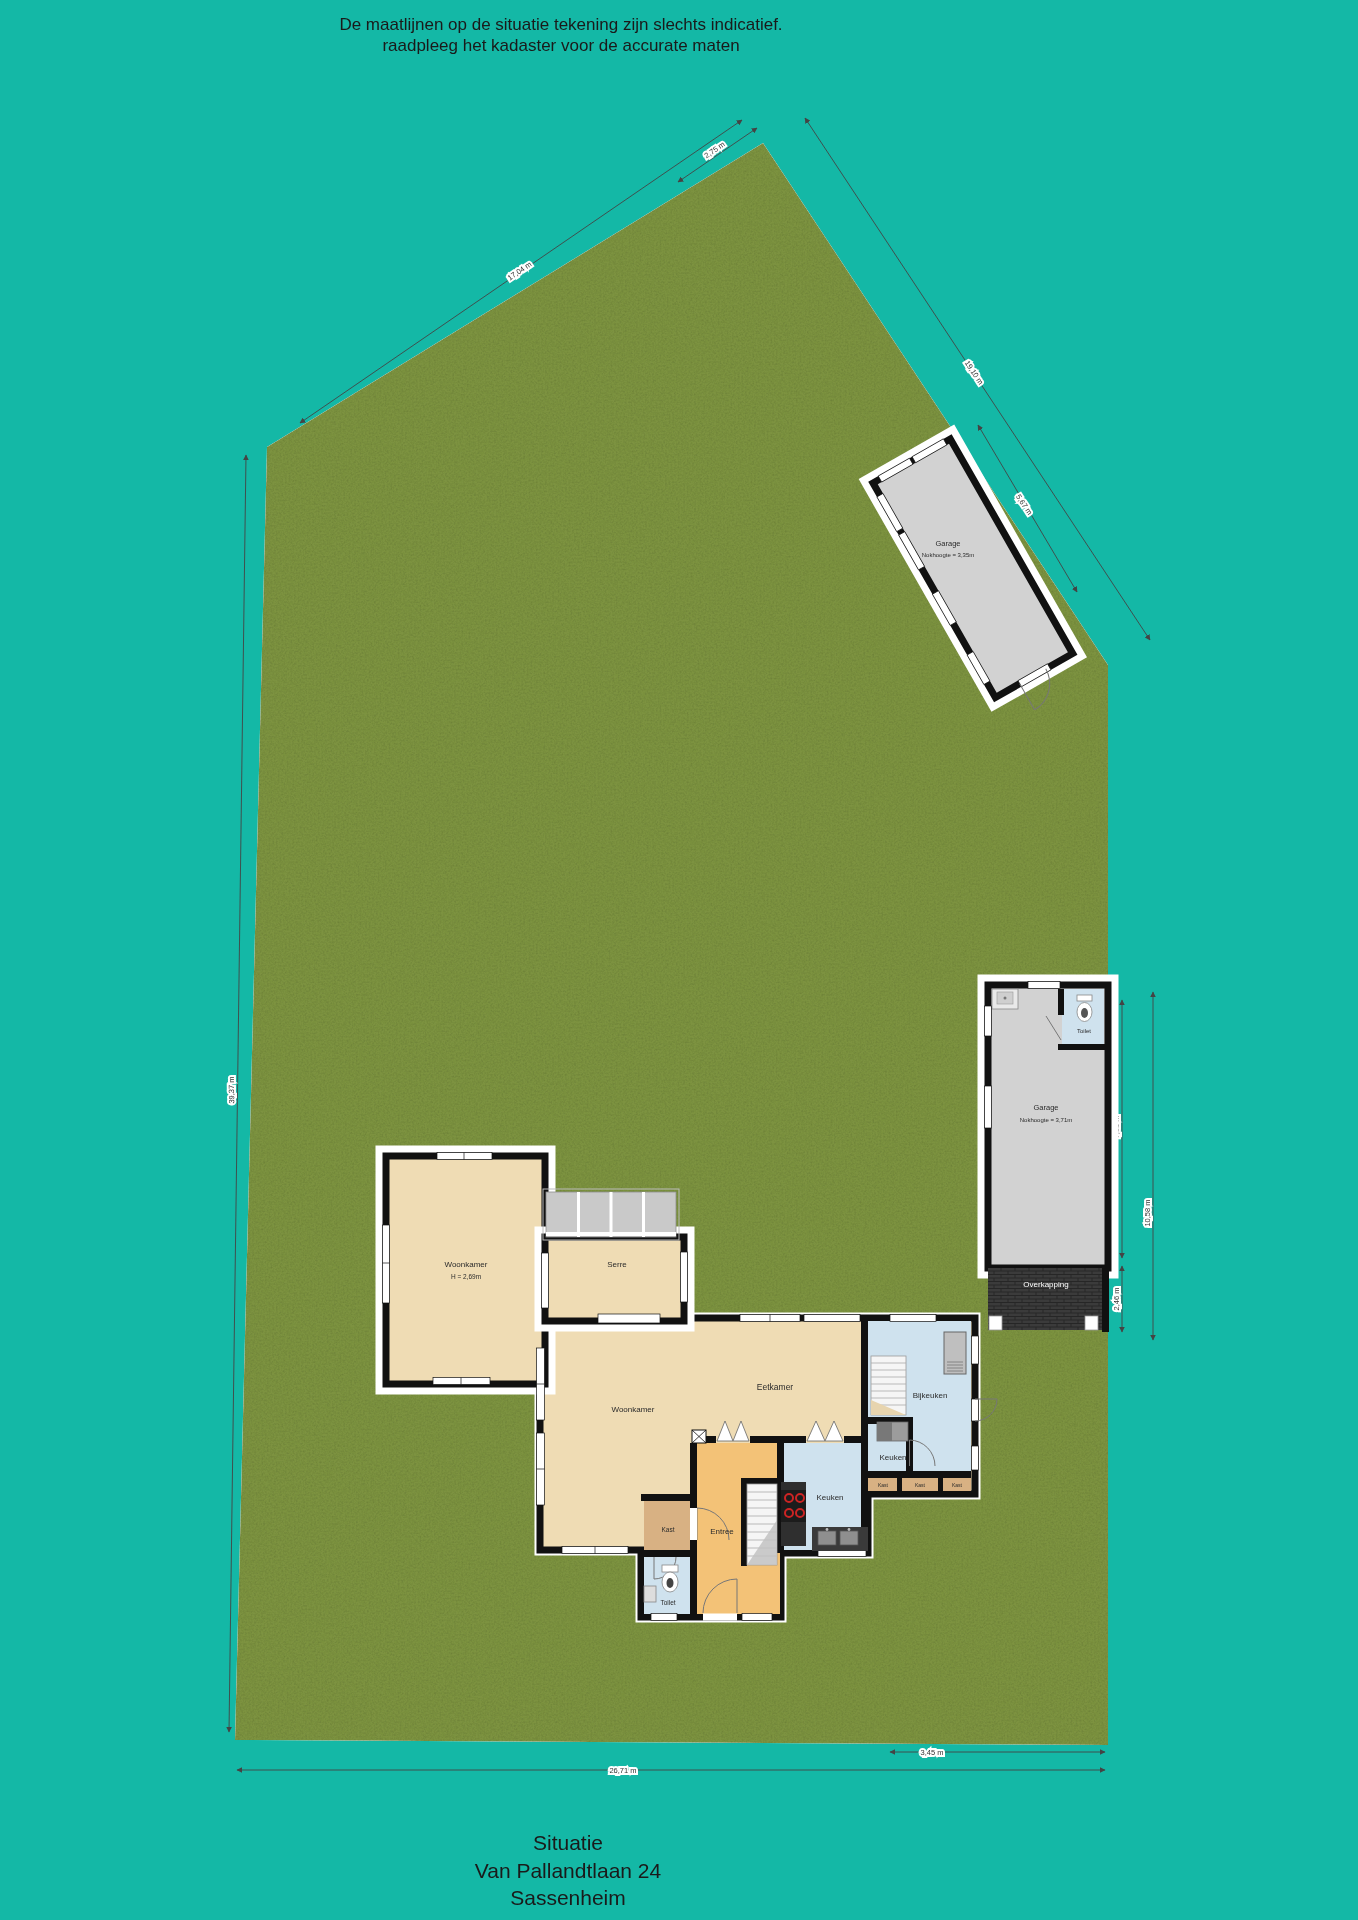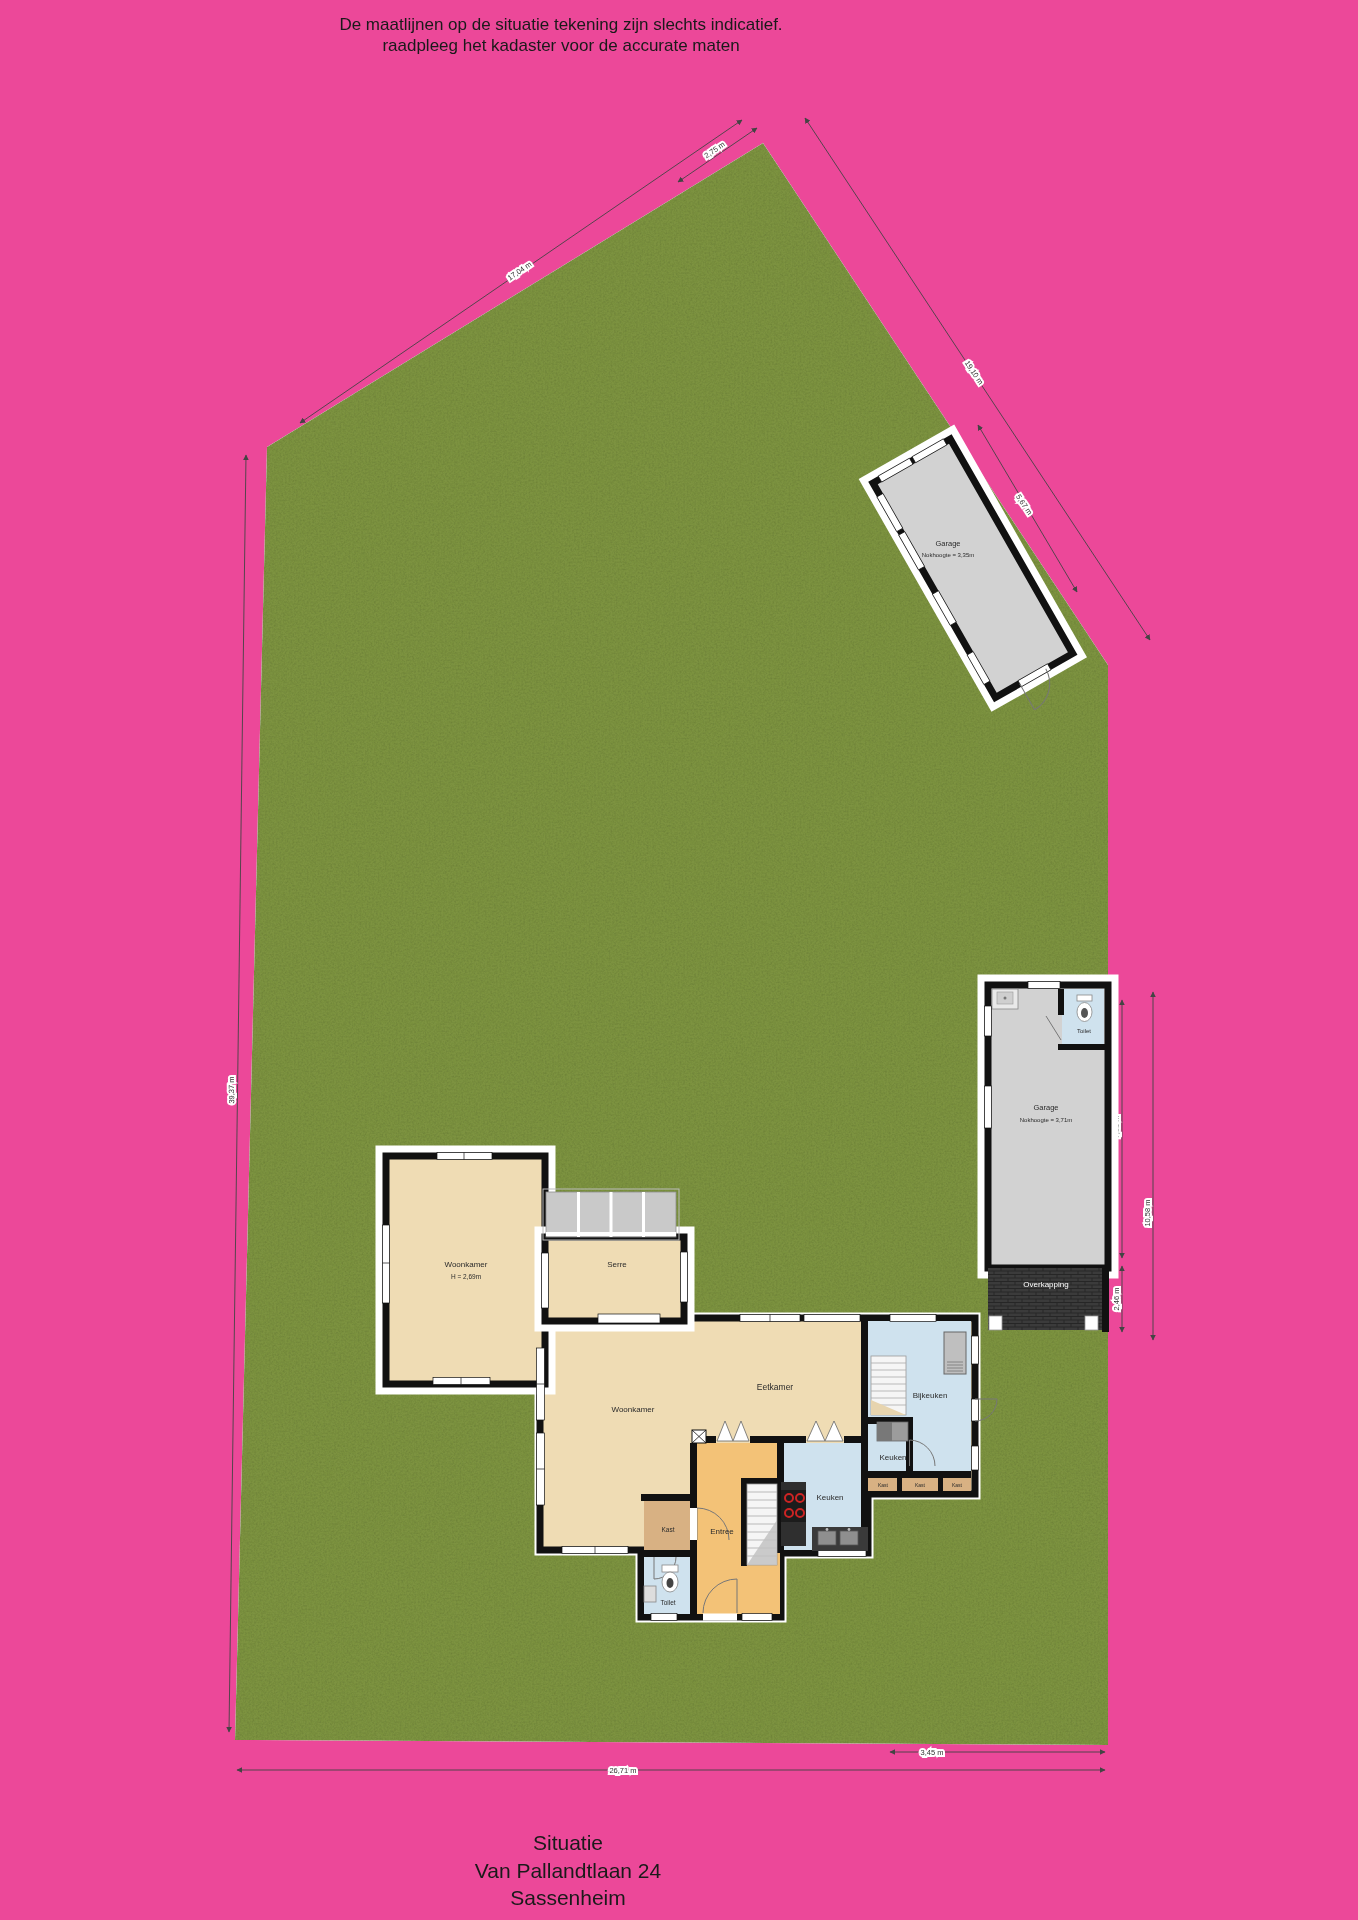--- a/index.html
+++ b/index.html
@@ -1,17 +1,17 @@
 <!DOCTYPE html>
 <html><head>
 <meta charset="utf-8">
 <style>
   html,body{margin:0;padding:0;background:#ffffff;}
   body{font-family:"Liberation Sans", sans-serif;}
-  .stage{position:relative;width:1358px;height:1920px;background:#ec4899;margin:0 auto;overflow:hidden;}
+  .stage{position:relative;width:1358px;height:1920px;background:#14b8a6;margin:0 auto;overflow:hidden;}
   svg{display:block;}
   text{font-family:"Liberation Sans", sans-serif;fill:#2b2b2b;}
   .disclaimer{font-size:17px;fill:#1a1a1a;}
   .footer-title{font-size:21px;fill:#1a1a1a;}
   .room-label{font-size:8px;}
   .room-label-lg{font-size:8.5px;}
   .room-sub{font-size:6.5px;}
   .tiny-label{font-size:5px;}
   .garage-label{font-size:7.5px;}
   .garage-sub{font-size:6px;}

